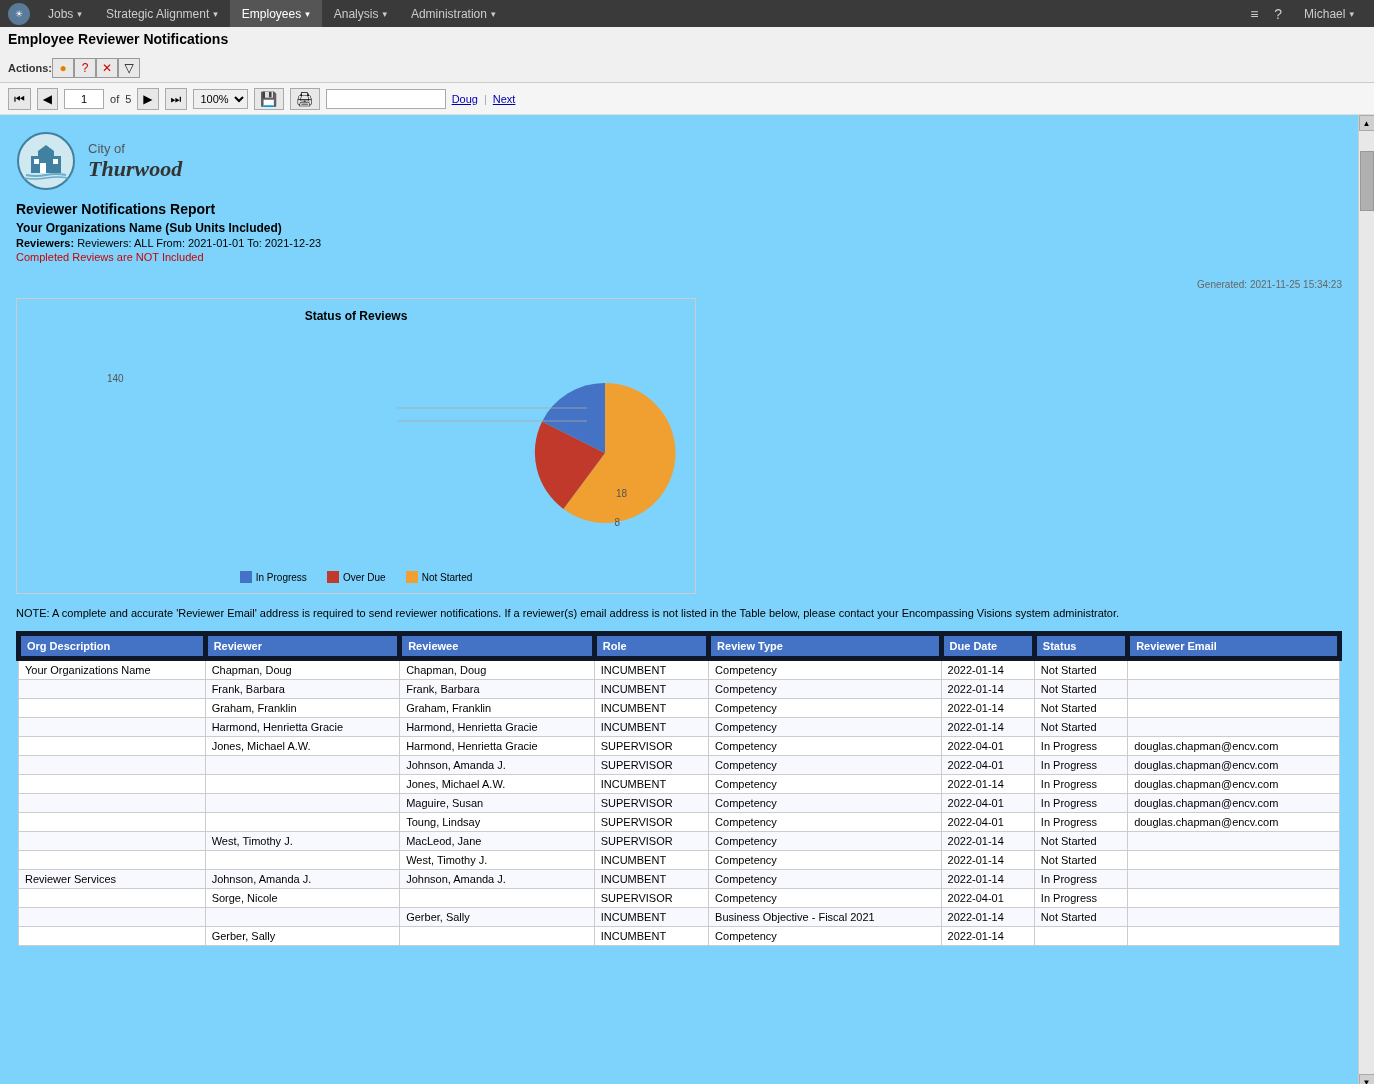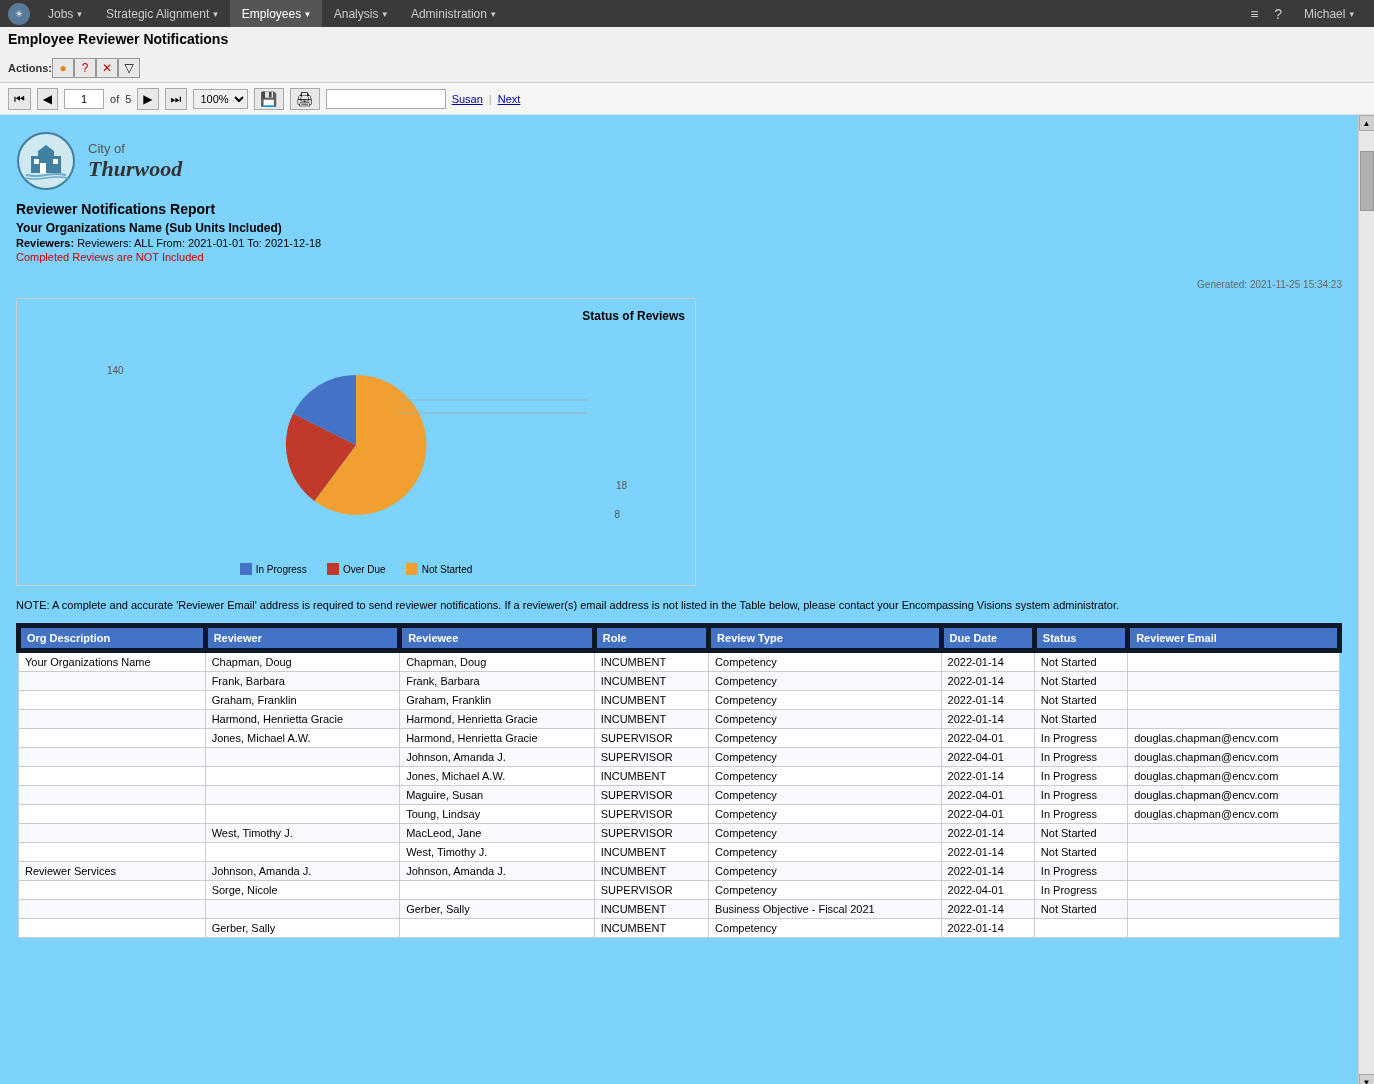--- a/index.html
+++ b/index.html
@@ -238,29 +238,29 @@
     }
 
     
     .chart-container {
       border: 1px solid #ccc;
       padding: 10px;
       margin-bottom: 12px;
       width: 680px;
     }
     .chart-title {
-      text-align: right;
+      text-align: center;
       font-size: 12px;
       font-weight: bold;
-      margin-bottom: 12px;
+      margin-bottom: 20px;
     }
     .chart-area {
       display: flex;
       align-items: center;
-      justify-content: center;
+      justify-content: flex-end;
       position: relative;
       height: 220px;
     }
     .chart-label-140 {
       position: absolute;
       left: 80px;
       top: 30px;
       font-size: 10px;
       color: #555;
     }
@@ -383,21 +383,21 @@
     <option>50%</option>
     <option>75%</option>
     <option selected="">100%</option>
     <option>125%</option>
     <option>150%</option>
     <option>200%</option>
   </select>
   <button class="toolbar-btn" style="font-size:14px;">💾</button>
   <button class="toolbar-btn" style="font-size:14px;">🖨</button>
   <input class="find-input" type="text" placeholder="" style="">
-  <span class="find-link">Susan</span>
+  <span class="find-link">Doug</span>
   <span class="separator">|</span>
   <span class="find-link">Next</span>
 </div>
 
 <div class="main-content">
   <div class="report-area">
 
     <div class="report-logo-section">
 
       <svg class="report-logo" viewBox="0 0 60 60" xmlns="http://www.w3.org/2000/svg">
@@ -412,21 +412,21 @@
       </svg>
       <div>
         <div class="org-name-small">City of</div>
         <div class="org-name-text" style="font-family: Georgia, serif; font-style: italic;">Thurwood</div>
       </div>
     </div>
 
     <div class="report-title">Reviewer Notifications Report</div>
     <div class="report-subtitle">Your Organizations Name (Sub Units Included)</div>
     <div class="report-meta">
-      <strong>Reviewers:</strong> <span>Reviewers: ALL From: 2021-01-01 To: 2021-12-18</span>
+      <strong>Reviewers:</strong> <span>Reviewers: ALL From: 2021-01-01 To: 2021-12-23</span>
     </div>
     <div class="report-note">Completed Reviews are NOT Included</div>
     <div class="report-generated">Generated: 2021-11-25 15:34:23</div>
 
     <div class="chart-container">
       <div class="chart-title">Status of Reviews</div>
       <div class="chart-area">
         <span class="chart-label-140">140</span>
 
         <svg width="160" height="160" viewBox="-80 -80 160 160">

